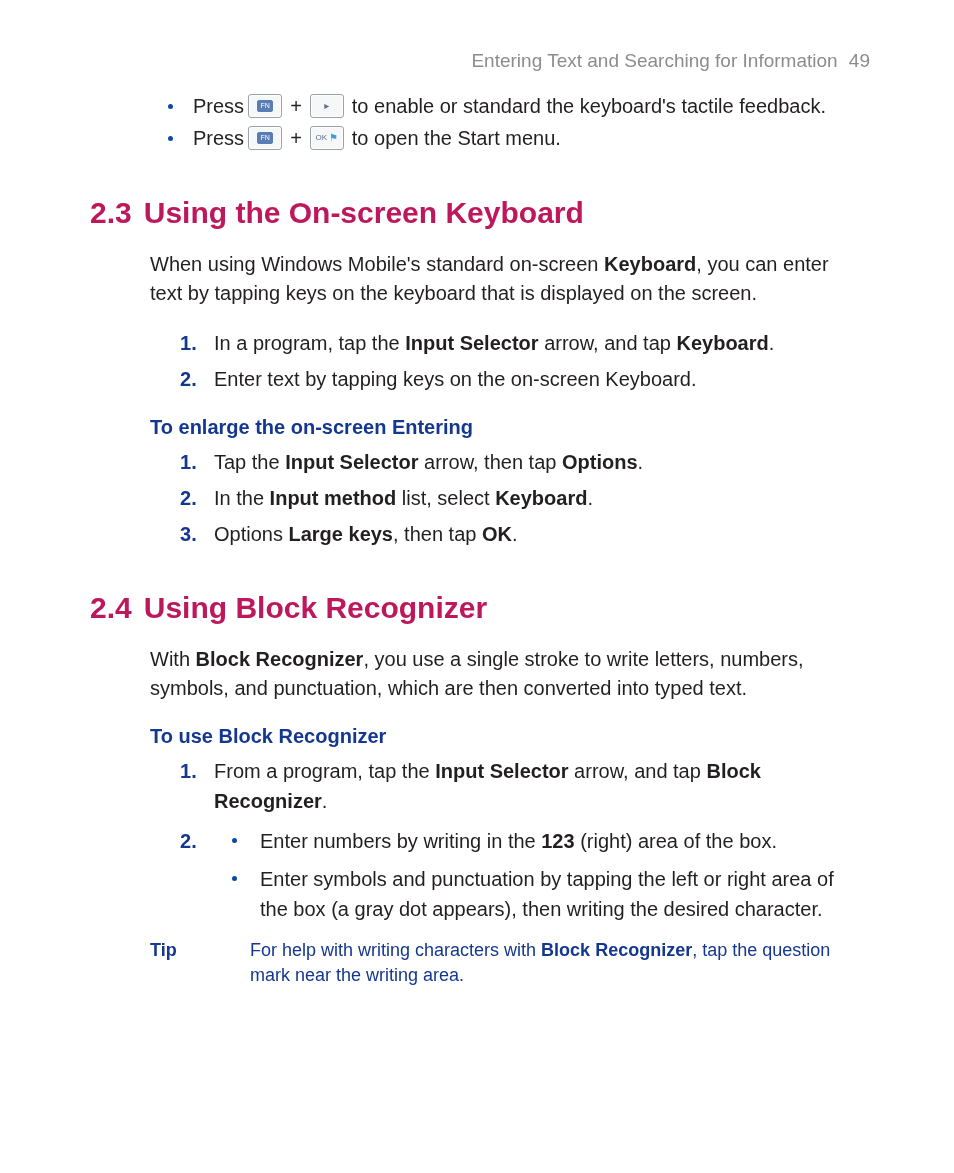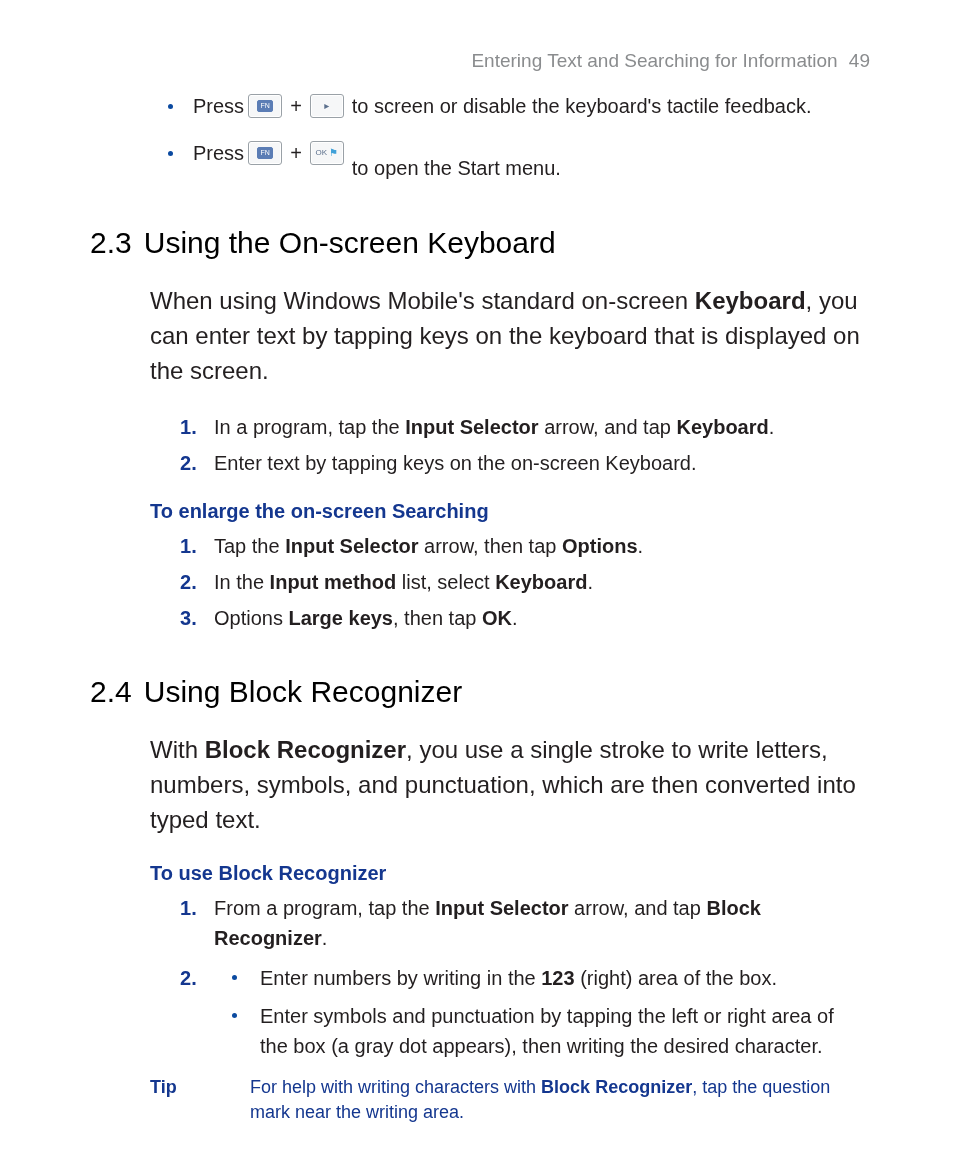--- a/index.html
+++ b/index.html
@@ -62,27 +62,27 @@
     padding: 0 2px;
     border: 1px solid #5b7db5;
     background: #5b7db5;
     color: #fff;
     border-radius: 2px;
     line-height: 10px;
   }
   .keycap .ok { font-size: 8px; color: #5b6f8c; }
   .plus { margin: 0 4px; }
   h2.section {
-    color: #000000;
-    font-weight: 400;
+    color: #be185d;
+    font-weight: 700;
     font-size: 30px;
     margin: 42px 0 14px 0;
   }
   h2.section .secnum { margin-right: 12px; }
-  .body-indent { margin-left: 60px; font-size: 24px; line-height: 1.45; }
+  .body-indent { margin-left: 60px; font-size: 20px; line-height: 1.45; }
   .subhead {
     color: #14378f;
     font-weight: 700;
     font-size: 20px;
     margin: 22px 0 8px 60px;
   }
   ol.steps {
     counter-reset: step;
     list-style: none;
     margin: 0 0 0 90px;
@@ -152,53 +152,53 @@
     <div class="row">
       <span class="dot"></span>
       <span>Press</span>
       <span class="keycap">
           <span class="tiny">FN</span>
         </span>
       <span class="plus"> + </span>
       <span class="keycap">
           <span style="font-size:10px;">▸</span>
         </span>
-      <span style="margin-left:4px;">to screen or disable the keyboard's tactile feedback.</span>
+      <span style="margin-left:4px;">to enable or standard the keyboard's tactile feedback.</span>
     </div>
     <div class="row">
       <span class="dot"></span>
       <span>Press</span>
       <span class="keycap">
           <span class="tiny">FN</span>
         </span>
       <span class="plus"> + </span>
       <span class="keycap">
         <span class="ok">OK</span>
           <span style="color:#3ea0d8;font-size:10px;">⚑</span>
       </span>
-      <span style="margin-left:4px;margin-top:30px;">to open the Start menu.</span>
+      <span style="margin-left:4px;">to open the Start menu.</span>
     </div>
   </div>
 
   <h2 class="section">
     <span class="secnum">2.3</span><span>Using the On-screen Keyboard</span>
   </h2>
 
   <p class="body-indent">
     <span>When using Windows Mobile's standard on-screen </span><b>Keyboard</b><span>, you can enter text by tapping keys on the keyboard that is displayed on the screen.</span>
   </p>
 
   <ol class="steps">
     <li>
       <span>In a program, tap the </span><b>Input Selector</b><span> arrow, and tap </span><b>Keyboard</b><span>.</span>
     </li>
     <li><span>Enter text by tapping keys on the on-screen Keyboard.</span></li>
   </ol>
 
-  <div class="subhead">To enlarge the on-screen Searching</div>
+  <div class="subhead">To enlarge the on-screen Entering</div>
   <ol class="steps">
     <li>
       <span>Tap the </span><b>Input Selector</b><span> arrow, then tap </span><b>Options</b><span>.</span>
     </li>
     <li>
       <span>In the </span><b>Input method</b><span> list, select </span><b>Keyboard</b><span>.</span>
     </li>
     <li>
       <span>Options </span><b>Large keys</b><span>, then tap </span><b>OK</b><span>.</span>
     </li>

